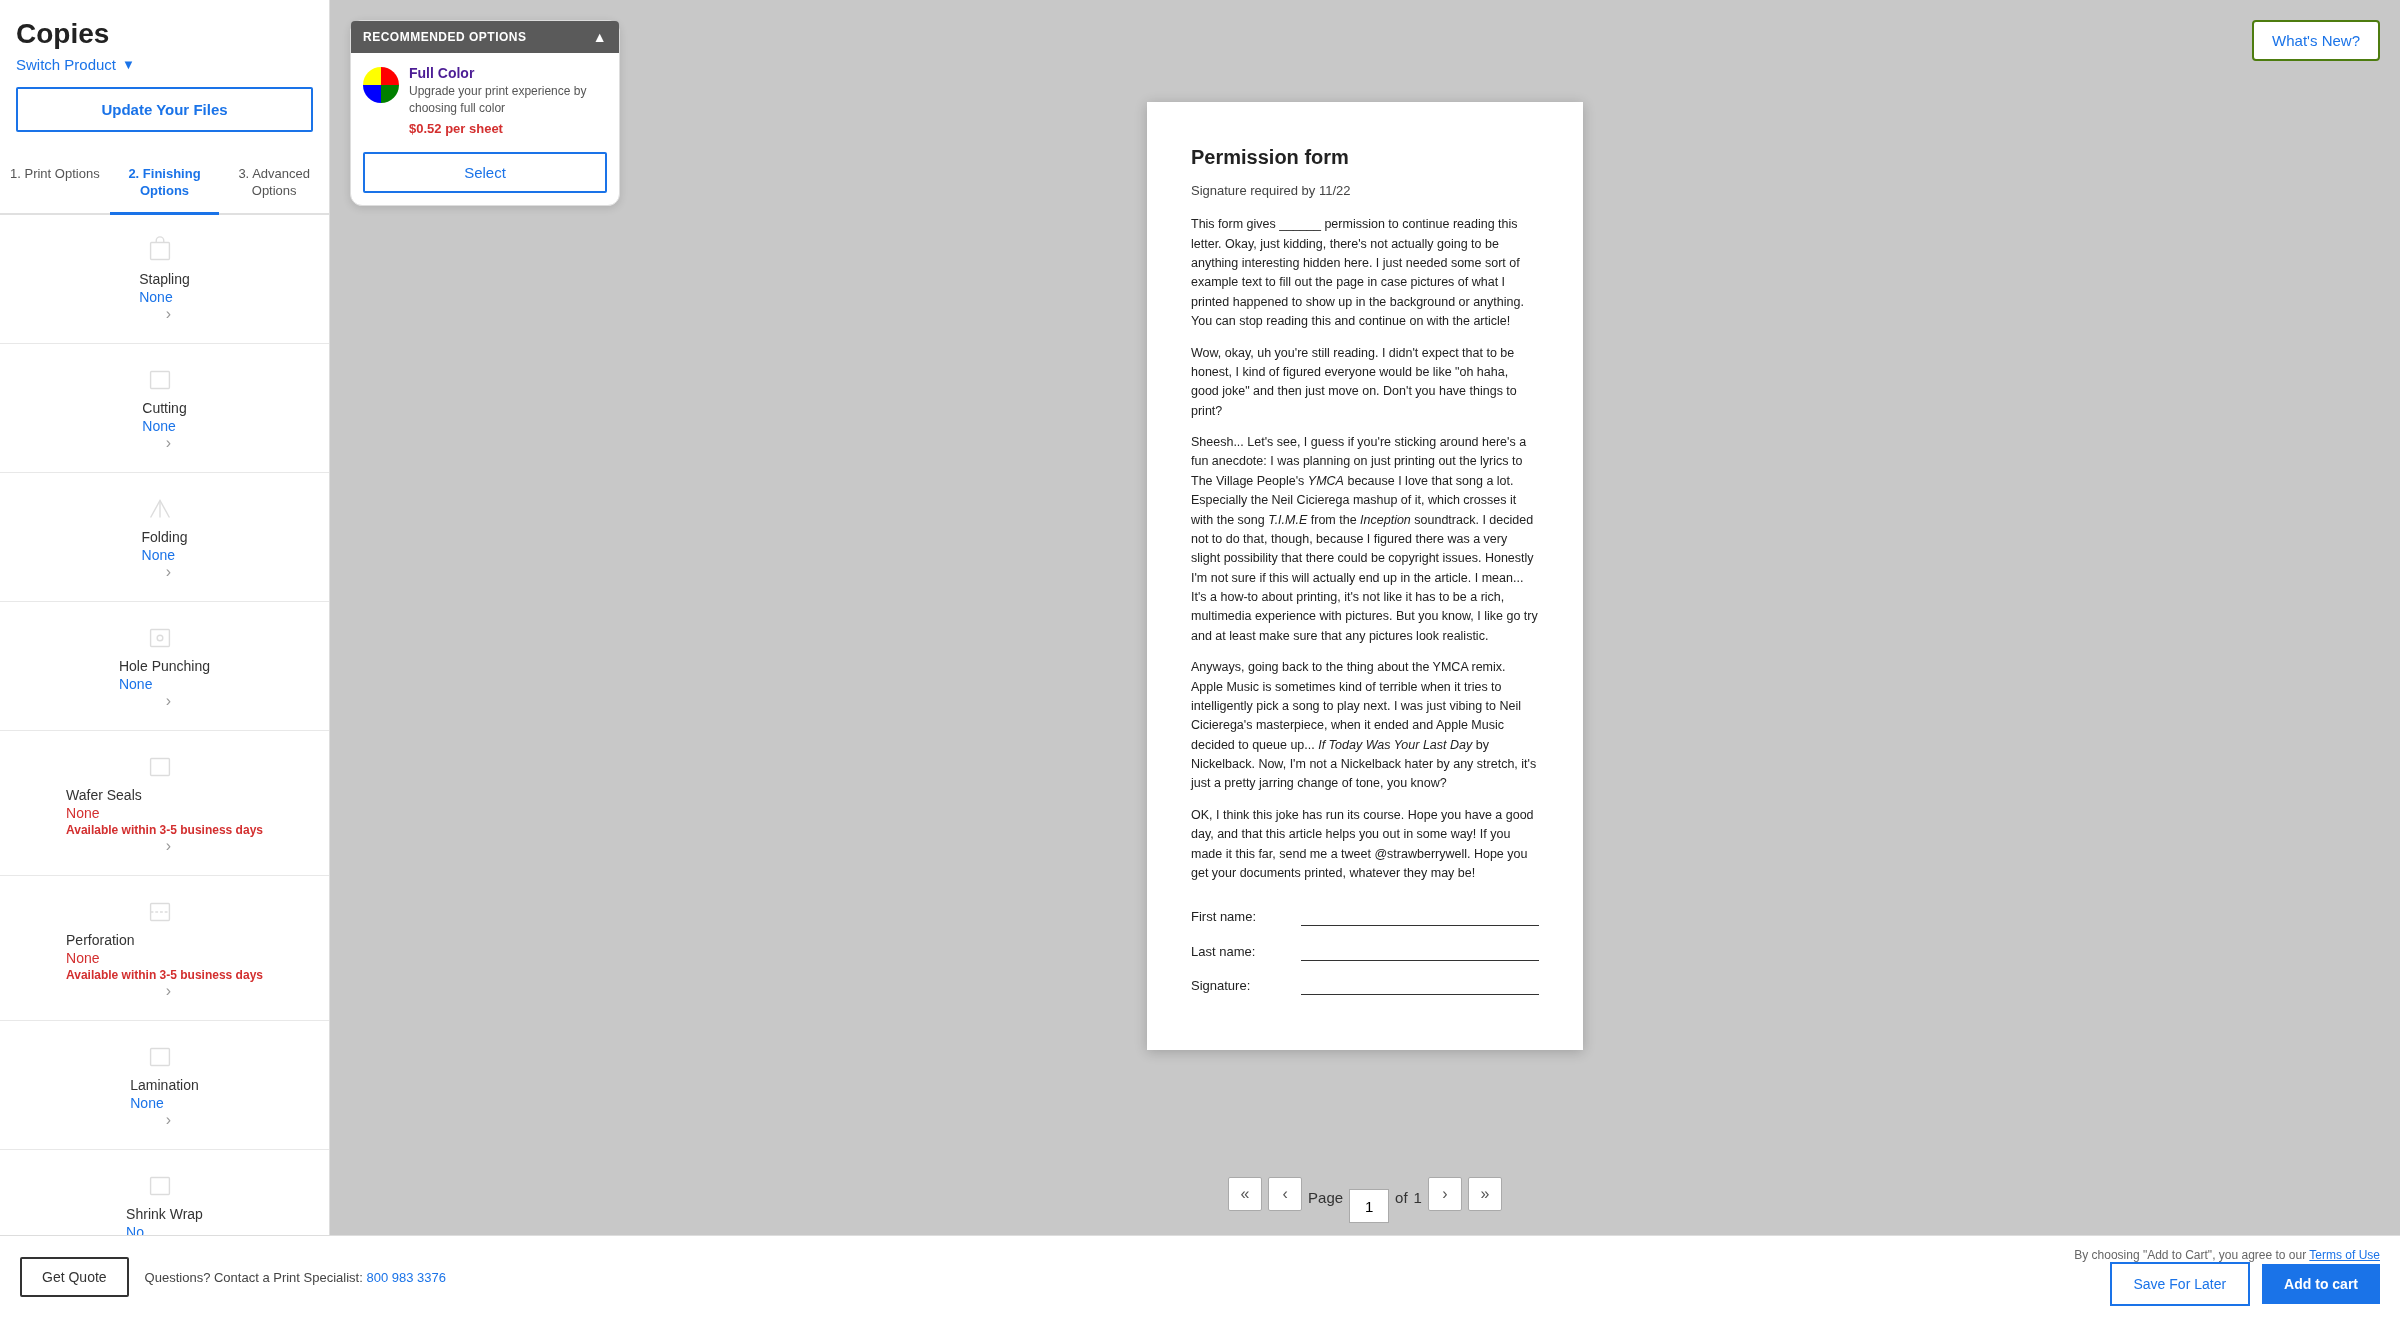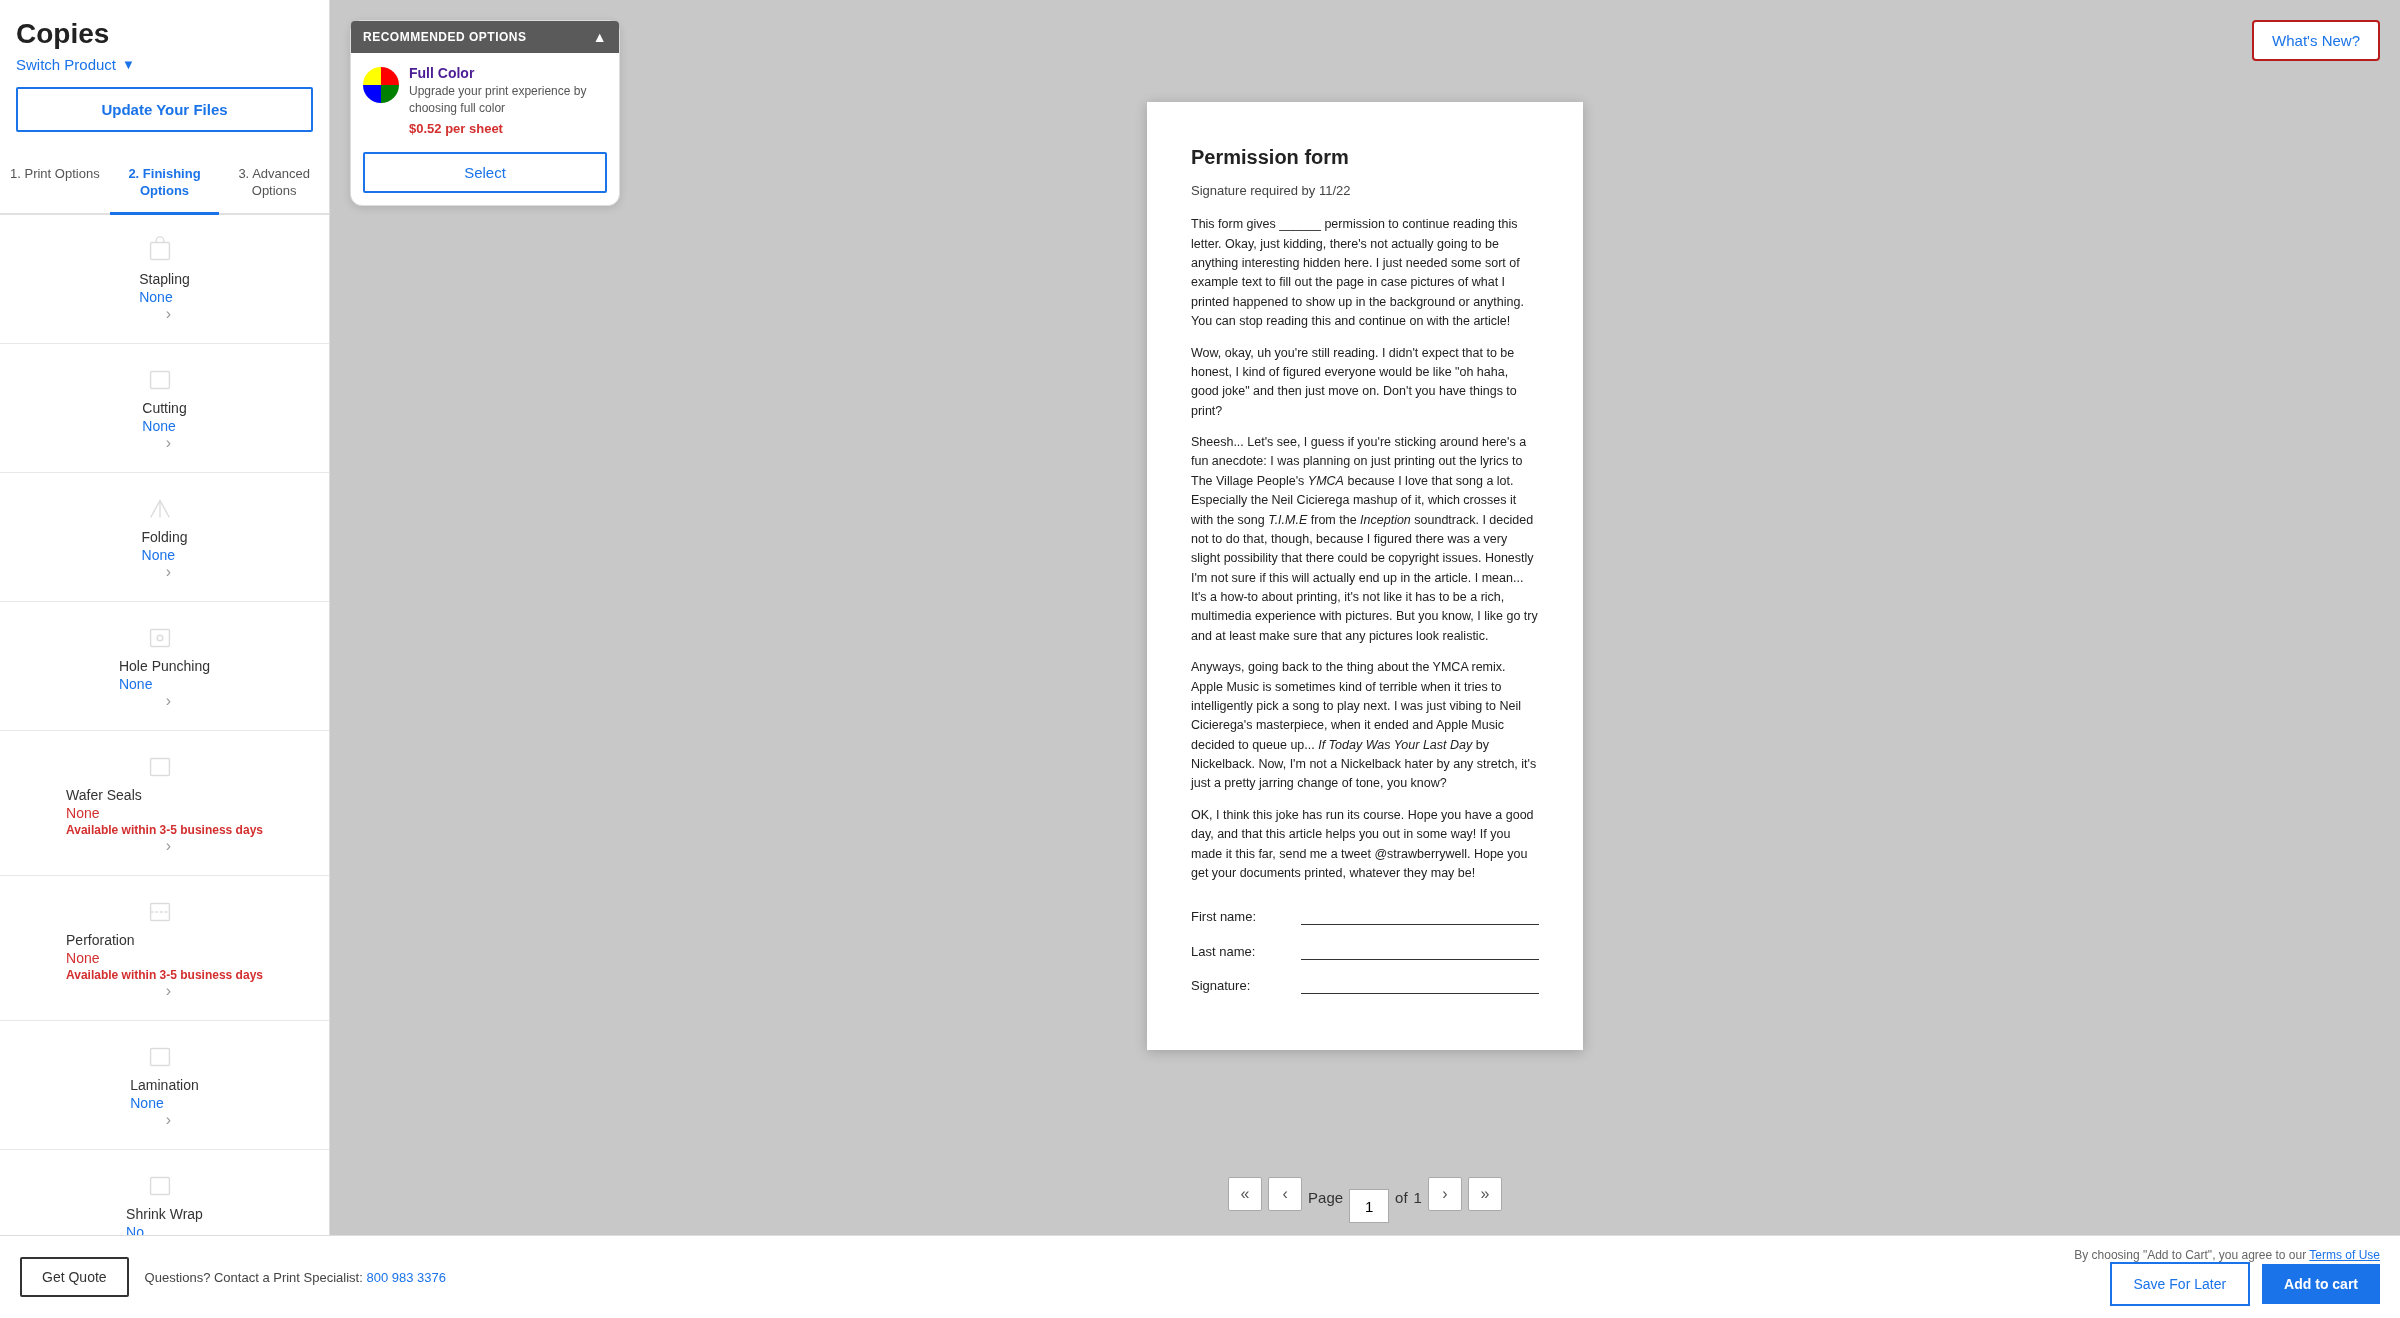--- a/index.html
+++ b/index.html
@@ -46,29 +46,29 @@
     .rec-body { padding: 12px; }
     .rec-item { display: flex; align-items: flex-start; gap: 10px; margin-bottom: 8px; }
     .rec-color-circle { width: 36px; height: 36px; border-radius: 50%; background: conic-gradient(red 0deg 90deg, green 90deg 180deg, blue 180deg 270deg, yellow 270deg 360deg); flex-shrink: 0; margin-top: 2px; }
     .rec-item-info { flex: 1; }
     .rec-item-title { font-size: 14px; font-weight: bold; color: #4c1d95; }
     .rec-item-desc { font-size: 12px; color: #555; margin-top: 2px; line-height: 1.4; }
     .rec-item-price { font-size: 13px; color: #d32f2f; font-weight: bold; margin-top: 4px; }
     .rec-select-btn { width: 100%; padding: 10px; border: 2px solid #1a73e8; background: #fff; color: #1a73e8; font-size: 15px; font-weight: 500; cursor: pointer; border-radius: 2px; margin-top: 8px; }
 
     
-    .whats-new-btn { position: absolute; top: 20px; right: 20px; padding: 10px 18px; border: 2px solid #b91c1c; background: #fff; color: #1a73e8; font-size: 15px; cursor: pointer; border-radius: 4px; z-index: 10; }
+    .whats-new-btn { position: absolute; top: 20px; right: 20px; padding: 10px 18px; border: 2px solid #4d7c0f; background: #fff; color: #1a73e8; font-size: 15px; cursor: pointer; border-radius: 4px; z-index: 10; }
 
     
     .doc-page { background: #fff; width: 436px; min-height: 680px; padding: 40px 44px; box-shadow: 0 2px 12px rgba(0,0,0,0.2); font-size: 12.5px; line-height: 1.55; color: #222; }
     .doc-title { font-size: 20px; font-weight: bold; margin-bottom: 8px; }
     .doc-subtitle { font-size: 13px; margin-bottom: 14px; color: #444; }
     .doc-body p { margin-bottom: 12px; font-size: 12.5px; }
     .doc-form { margin-top: 24px; }
-    .doc-form-row { display: flex; align-items: flex-start; margin-bottom: 14px; font-size: 13px; }
+    .doc-form-row { display: flex; align-items: center; margin-bottom: 14px; font-size: 13px; }
     .doc-form-label { width: 110px; flex-shrink: 0; }
     .doc-form-line { flex: 1; border-bottom: 1px solid #333; height: 18px; }
 
     
     .pagination-bar { background: #c8c8c8; padding: 12px; display: flex; align-items: center; justify-content: center; gap: 6px; }
     .page-btn { width: 34px; height: 34px; border: 1px solid #aaa; background: #fff; cursor: pointer; display: flex; align-items: center; justify-content: center; font-size: 16px; color: #555; border-radius: 2px; }
     .page-info { display: flex; gap: 6px; font-size: 15px; color: #333; margin-top: 25px; }
     .page-num-input { width: 40px; height: 34px; border: 1px solid #aaa; text-align: center; font-size: 15px; }
 
     

